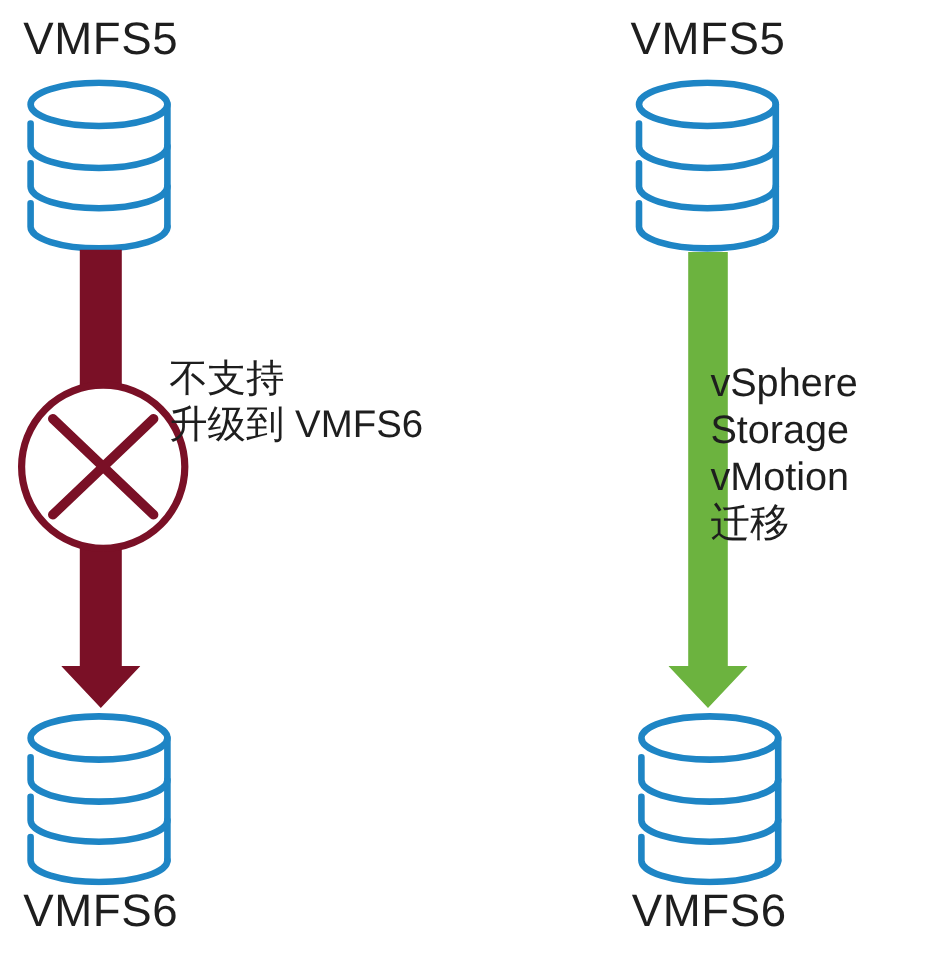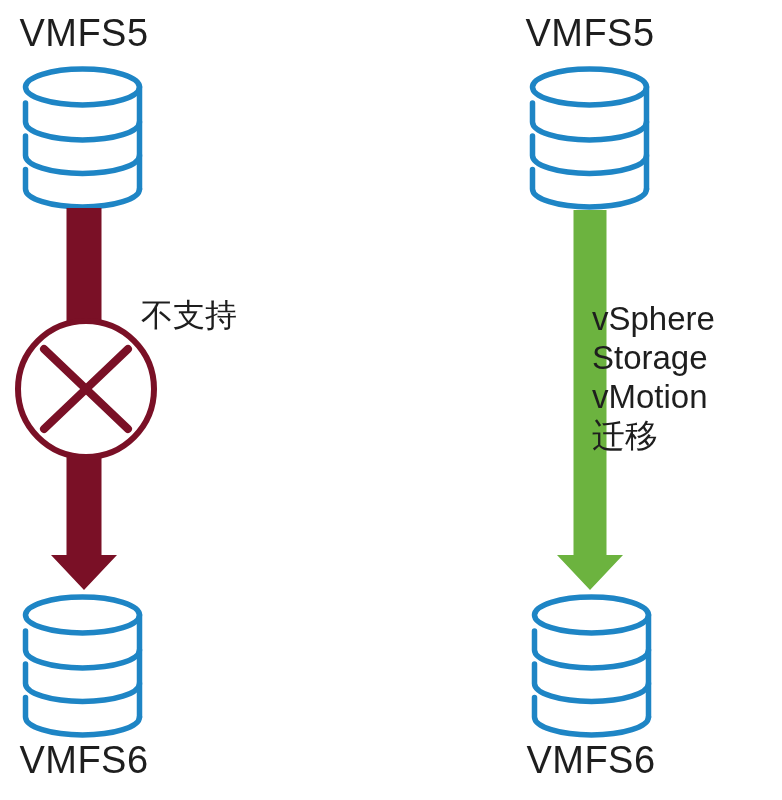--- a/index.html
+++ b/index.html
@@ -74,20 +74,21 @@
 
   <div class="abs no-circle" style="left:15px; top:318px;">
     <svg class="cross-icon" width="130" height="130" viewBox="0 0 130 130" stroke="currentColor" stroke-width="8" stroke-linecap="round">
       <line x1="23" y1="25" x2="107" y2="105"></line>
       <line x1="107" y1="25" x2="23" y2="105"></line>
     </svg>
   </div>
 
   <div class="abs caption caption-left" style="left:141px; top:296px;">
     <div>不支持</div>
+    <div>升级到 VMFS6</div>
   </div>
 
   <svg class="abs cyl" style="left:22px; top:594px;" width="121" height="144" viewBox="0 0 121 144" fill="none" stroke="currentColor" stroke-width="5.5" stroke-linecap="round">
     <ellipse cx="60.5" cy="21" rx="57" ry="18"></ellipse>
     <path d="M117.5 21 L117.5 123"></path>
     <path d="M3.5 37 L3.5 56 A57 18 0 0 0 117.5 56"></path>
     <path d="M3.5 70 L3.5 89.5 A57 18 0 0 0 117.5 89.5"></path>
     <path d="M3.5 103.5 L3.5 123 A57 18 0 0 0 117.5 123"></path>
   </svg>
 

